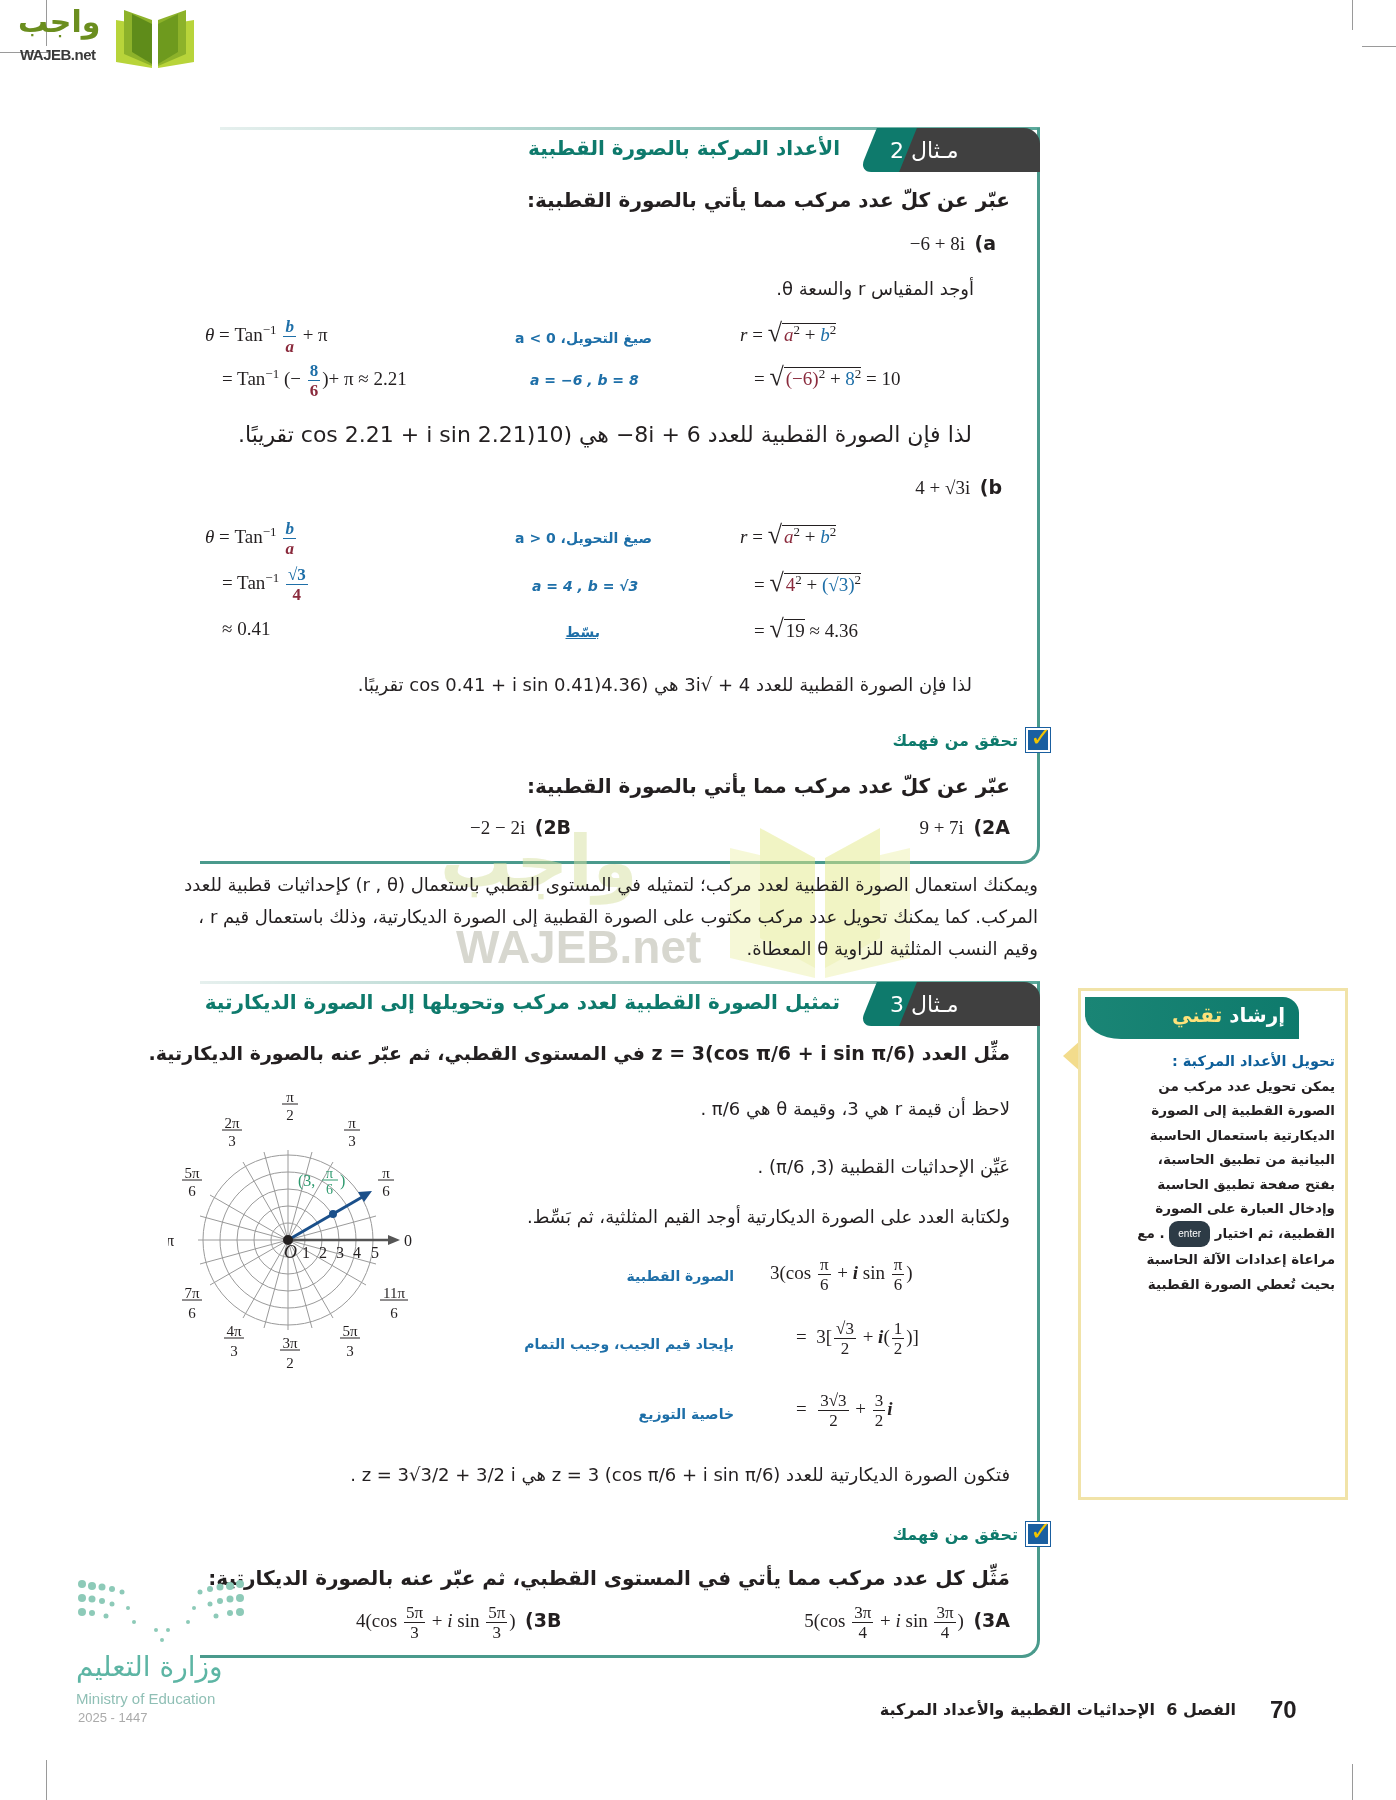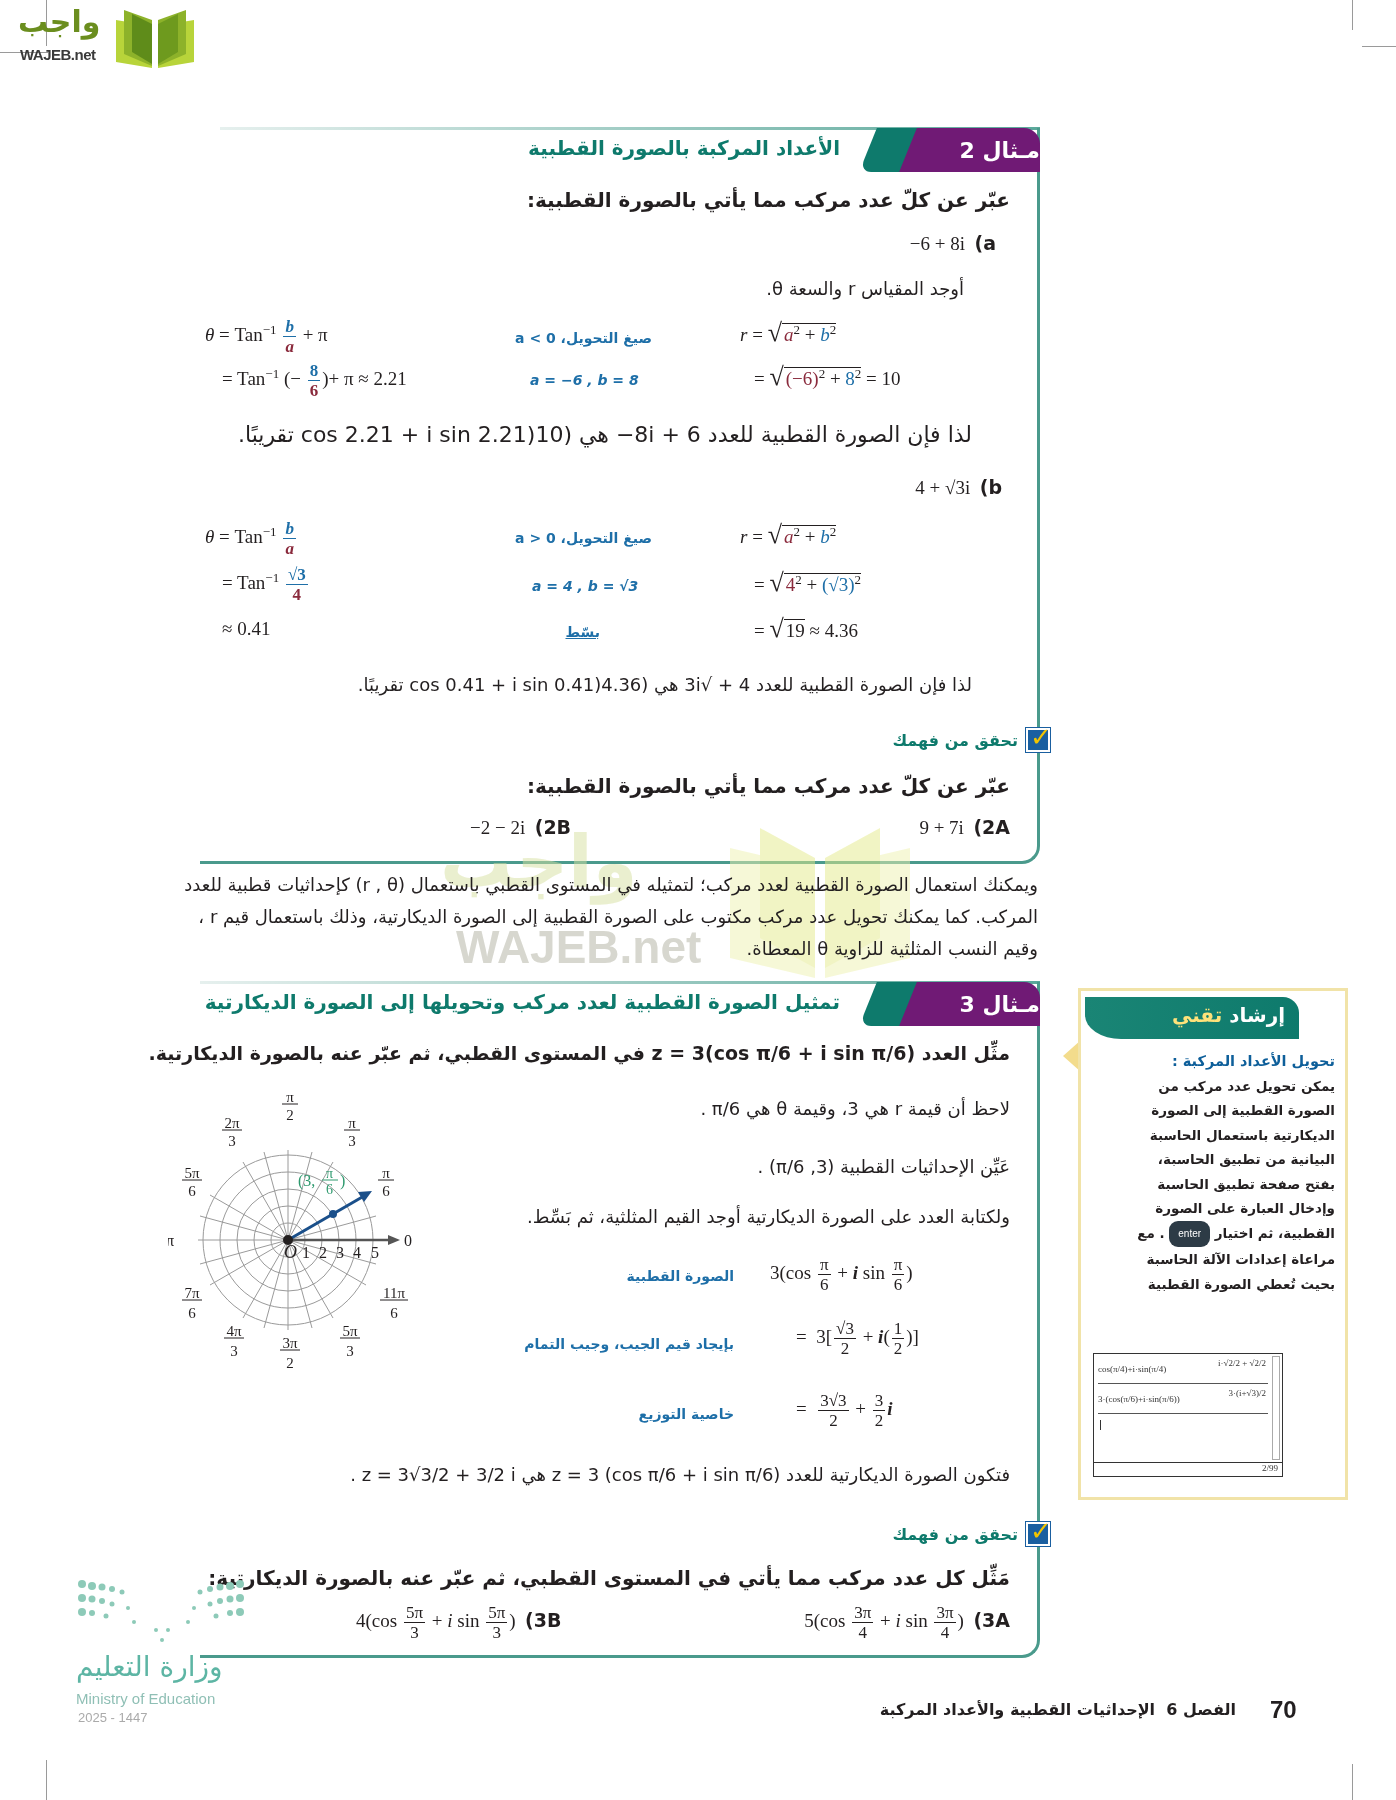--- a/index.html
+++ b/index.html
@@ -18,21 +18,21 @@
 
   
   .logo { position: absolute; left: 8px; top: 4px; width: 184px; height: 64px; }
   .logo-ar { position: absolute; left: 10px; top: 0; font-size: 30px; font-weight: bold; color: #6b8e1f; }
   .logo-en { position: absolute; left: 12px; top: 42px; font-size: 15px; font-weight: bold; color: #3a3a3a; letter-spacing: -0.5px; font-family: "Liberation Sans", sans-serif; }
   .logo-book { position: absolute; left: 106px; top: 4px; }
 
   
   .panel { position: absolute; border-right: 3px solid #4a9a8c; border-bottom: 3px solid #4a9a8c; border-bottom-right-radius: 18px; }
   .panel-topline { position: absolute; height: 3px; background: linear-gradient(to left, #5aa89a, #e6f0ee); }
-  .ex-tab { position: absolute; background: #701a75; color: #fff; font-weight: bold; font-size: 22px; border-top-right-radius: 16px; display: flex; align-items: center; justify-content: flex-end; }
+  .ex-tab { position: absolute; background: #404040; color: #fff; font-weight: normal; font-size: 22px; border-top-right-radius: 16px; display: flex; align-items: center; justify-content: flex-start; }
   .ex-tab:before { content: ""; position: absolute; left: -22px; top: 0; width: 40px; height: 100%; background: #0e7a6c; transform: skewX(-22deg); border-bottom-left-radius: 12px; }
   .ex-tab span { position: relative; }
   .ex-title { position: absolute; font-weight: bold; font-size: 20px; color: #0e7a6c; white-space: nowrap; }
 
   .txt { position: absolute; font-size: 19px; white-space: nowrap; }
   .note { position: absolute; font-size: 14px; color: #1e6fa8; white-space: nowrap; font-weight: bold; }
 
   .frac { display: inline-flex; flex-direction: column; align-items: center; vertical-align: middle; line-height: 1; margin: 0 2px; }
   .frac > span:first-child { border-bottom: 1.3px solid currentColor; padding: 0 2px 1px; }
   .frac > span:last-child { padding-top: 1px; }
@@ -103,21 +103,21 @@
 <div class="ex-tab" style="left:890px;top:128px;width:150px;height:44px;">
   <span>مـثال 2</span>
 </div>
 <div class="ex-title rtl" style="right:556px;top:136px;">الأعداد المركبة بالصورة القطبية</div>
 
 <div class="txt rtl bold" style="right:386px;top:188px;font-size:20px;">عبّر عن كلّ عدد مركب مما يأتي بالصورة القطبية:</div>
 
 <div class="txt math" style="right:400px;top:232px;direction:ltr;">
   <span>−6 + 8i</span>&nbsp;&nbsp;<span class="bold ar" style="font-size:19px;">(a</span>
 </div>
-<div class="txt rtl" style="right:432px;top:278px;font-size:18px;">أوجد المقياس r والسعة θ.</div>
+<div class="txt rtl" style="right:422px;top:278px;font-size:18px;">أوجد المقياس r والسعة θ.</div>
 
 <div class="txt math" style="left:205px;top:318px;">
   <span class="it">θ</span> = Tan<sup>−1</sup> <span class="frac sm it">
       <span class="blue bold">b</span>
       <span class="red bold">a</span>
     </span> + π
 </div>
 <div class="txt math" style="left:222px;top:362px;">
   = Tan<sup>−1</sup> (− <span class="frac sm">
       <span class="blue bold">8</span>
@@ -351,33 +351,20 @@
     <div class="tip-title">
       <span>إرشاد</span> <span class="y">تقني</span>
     </div>
   </div>
   <div class="tip-body">
     <div class="tip-sub">تحويل الأعداد المركبة :</div>
     <span>يمكن تحويل عدد مركب من الصورة القطبية إلى الصورة الديكارتية باستعمال الحاسبة البيانية من تطبيق الحاسبة، بفتح صفحة تطبيق الحاسبة وإدخال العبارة على الصورة القطبية، ثم اختيار</span>
     <span class="enter-key">enter</span>
     <span>. مع مراعاة إعدادات الآلة الحاسبة بحيث تُعطي الصورة القطبية</span>
   </div>
-  <div class="calc">
-    <div class="calc-row" style="top:2px;">
-      <span class="calc-l">cos(π/4)+i·sin(π/4)</span>
-      <span class="calc-r">i·√2/2 + √2/2</span>
-    </div>
-    <div class="calc-row" style="top:32px;">
-      <span class="calc-l">3·(cos(π/6)+i·sin(π/6))</span>
-      <span class="calc-r">3·(i+√3)/2</span>
-    </div>
-    <div style="position:absolute;left:6px;top:66px;width:1px;height:10px;background:#333;"></div>
-    <div class="calc-scroll"></div>
-    <div class="calc-status">2/99</div>
-  </div>
 </div>
 
 <svg class="moe" width="170" height="70" viewBox="0 0 170 70">
   <g fill="#8dcab8">
     <circle cx="6" cy="6" r="4"></circle>
       <circle cx="16" cy="8" r="4"></circle>
       <circle cx="26" cy="9" r="3.5"></circle>
       <circle cx="36" cy="11" r="3"></circle>
       <circle cx="46" cy="14" r="2.5"></circle>
     <circle cx="6" cy="20" r="4"></circle>

